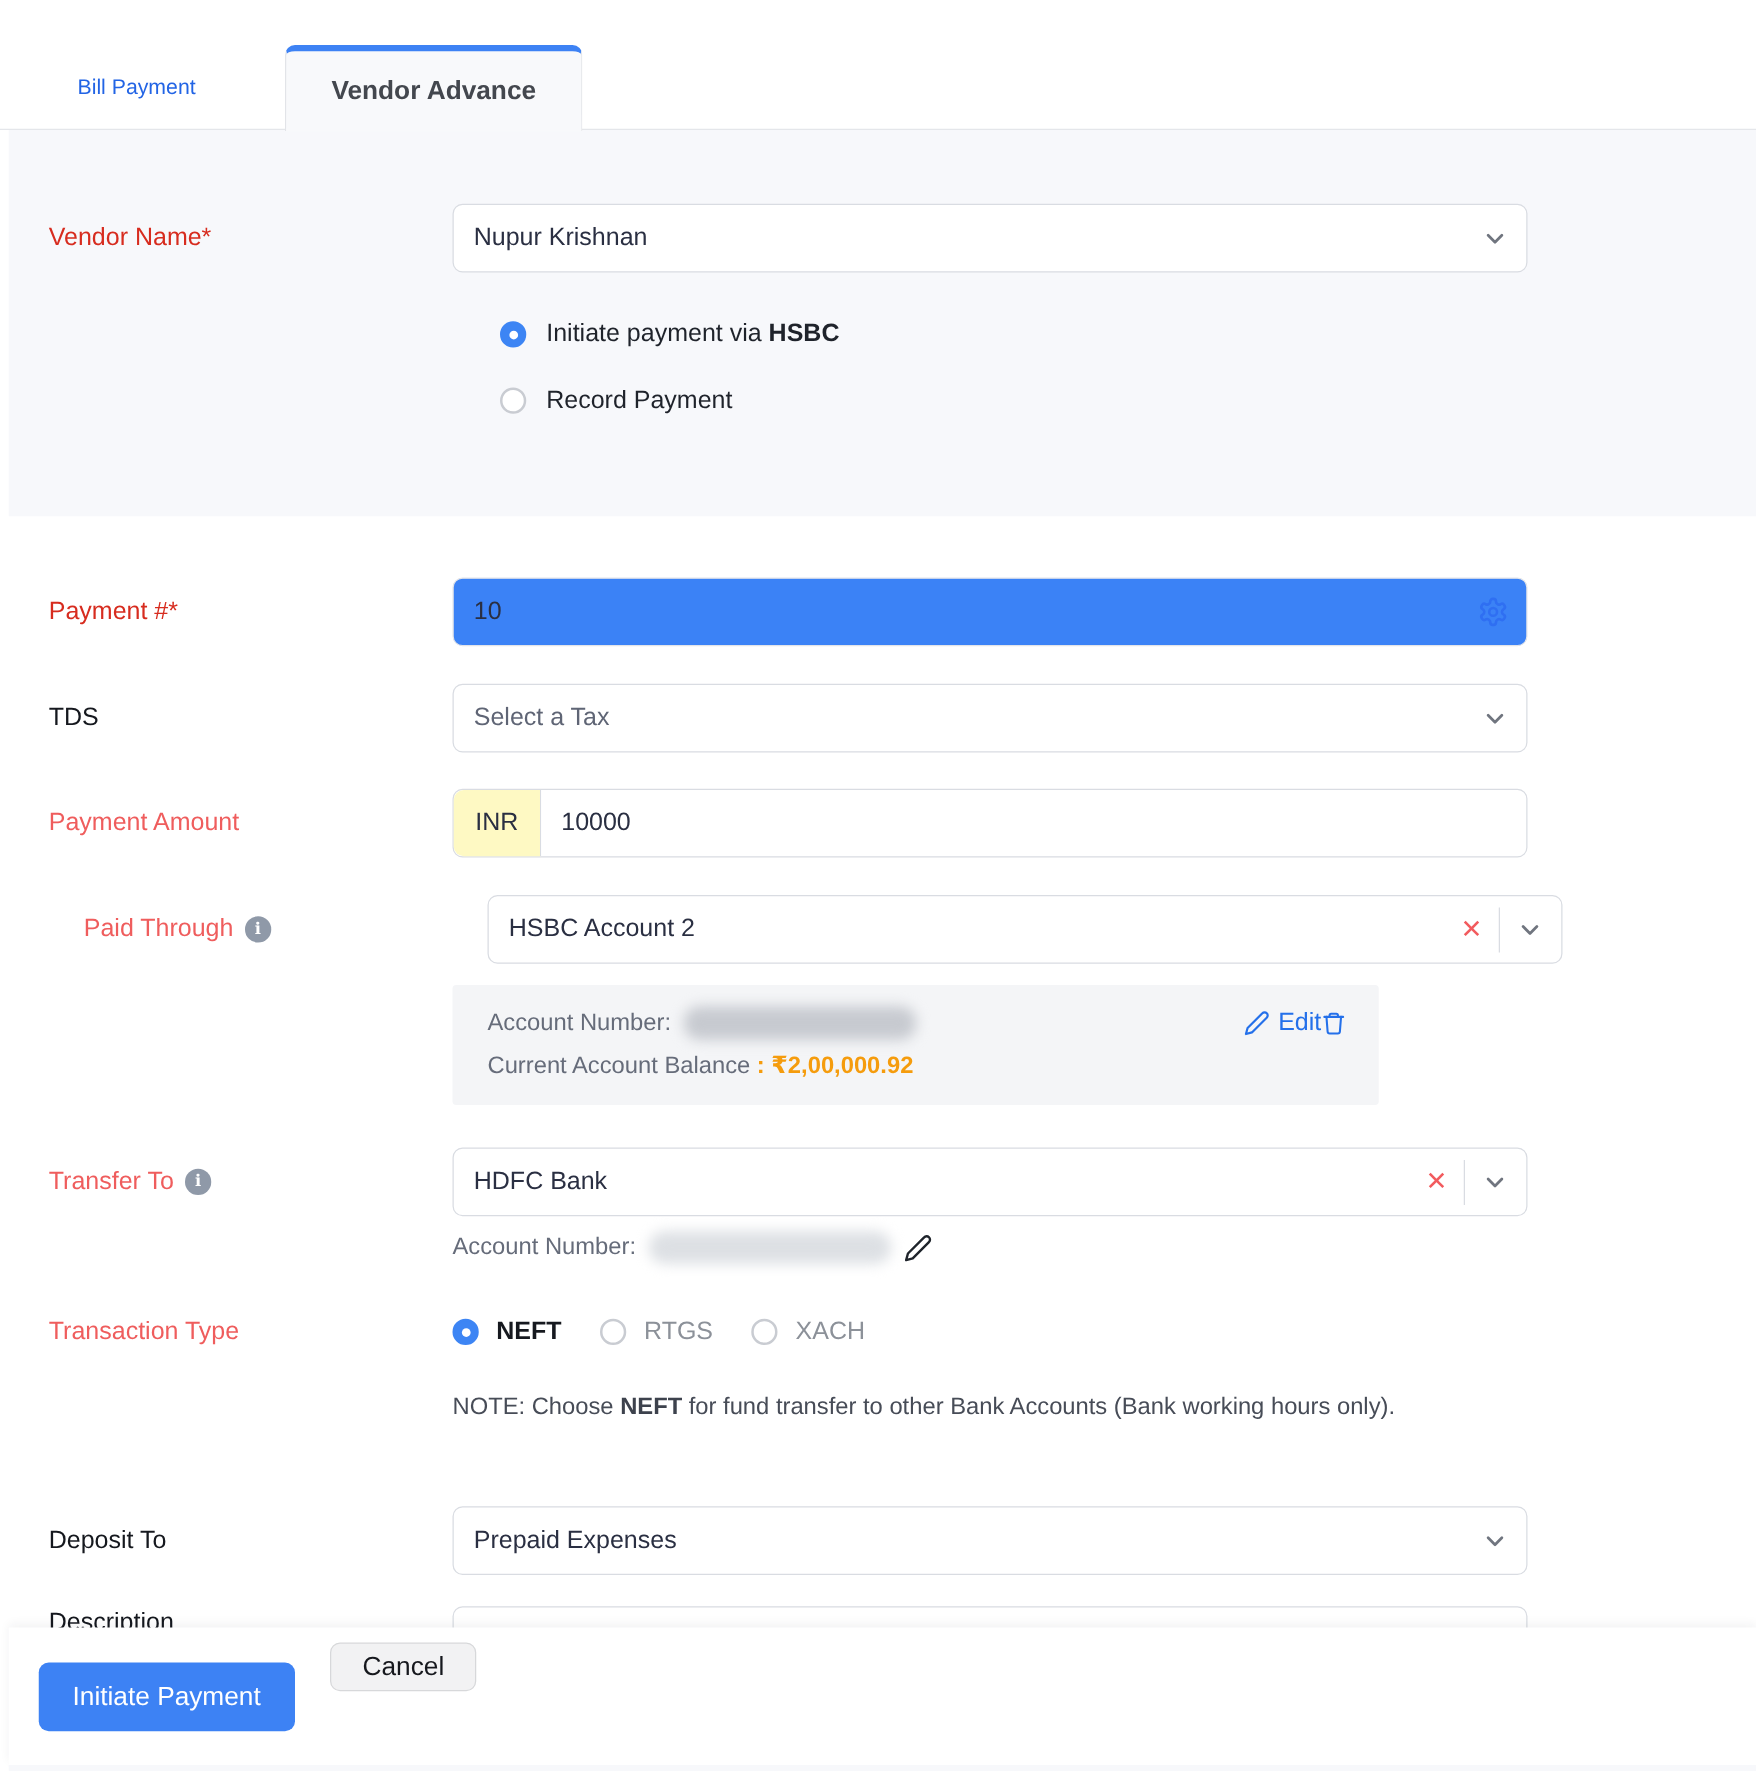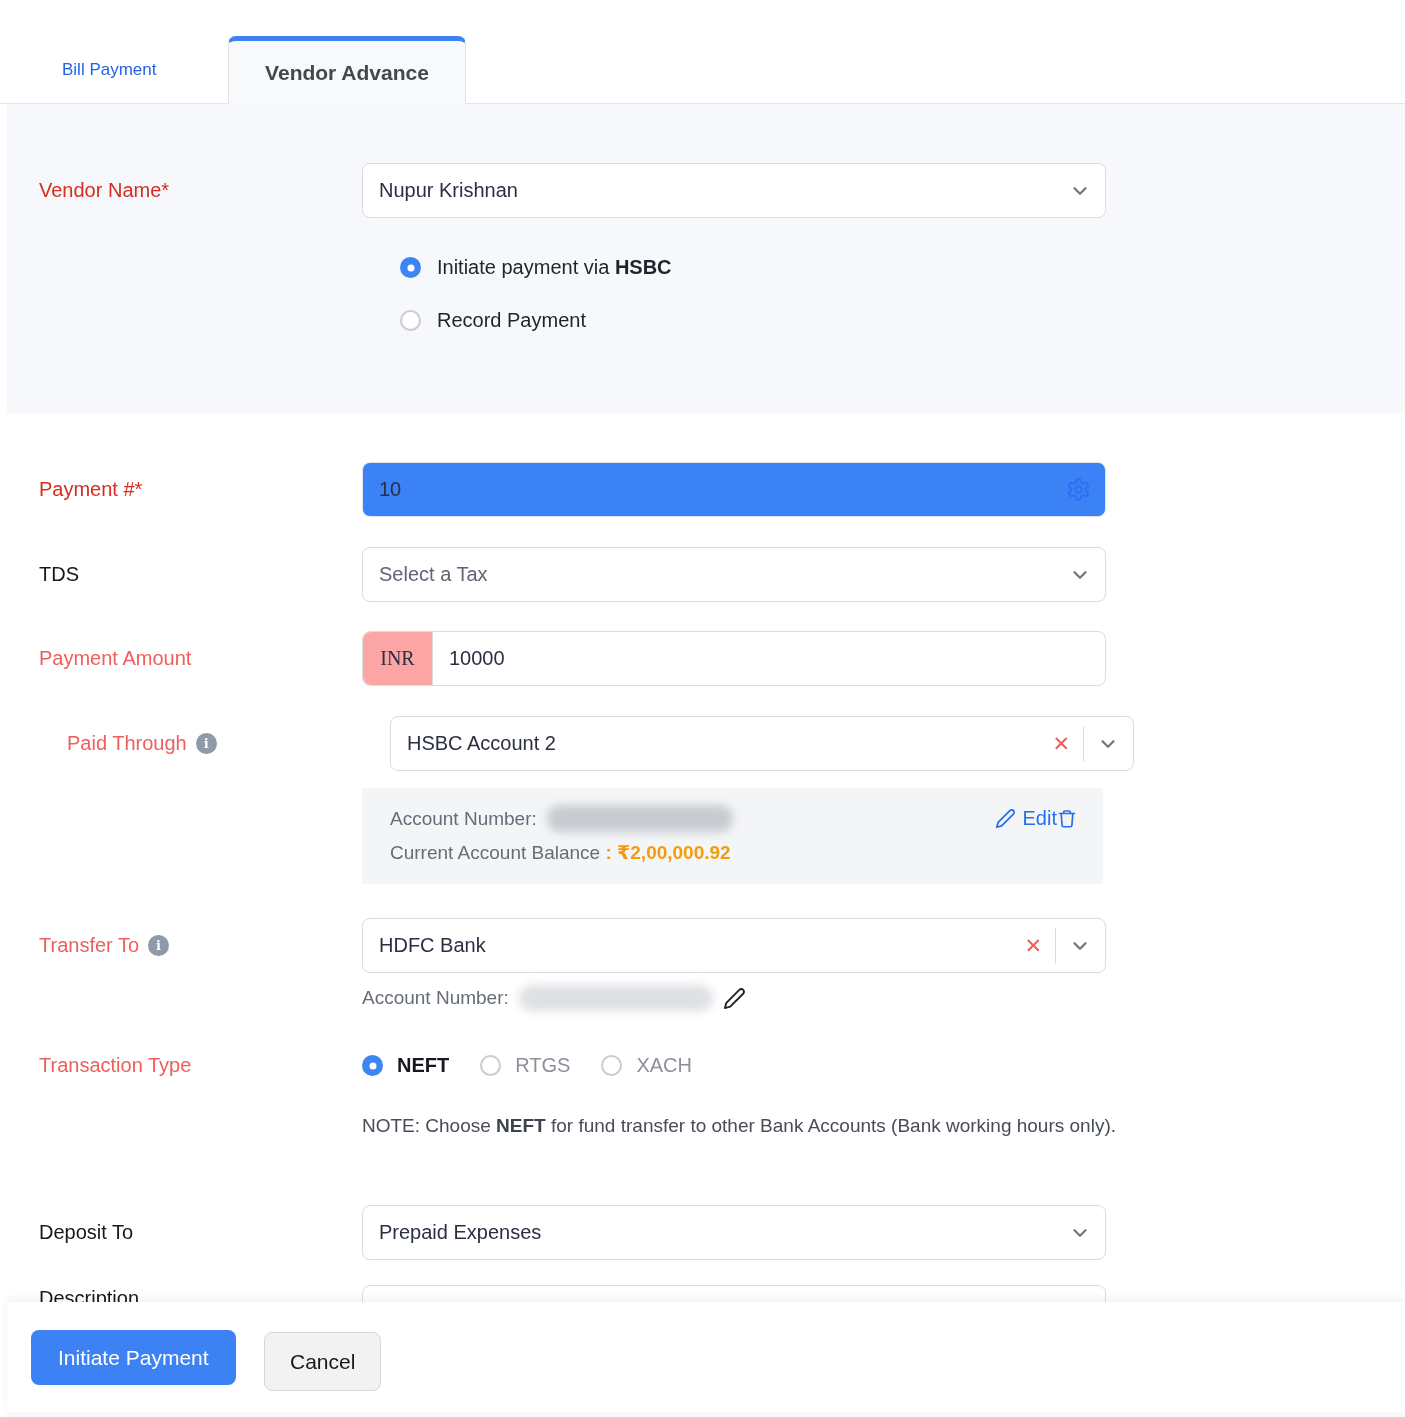--- a/index.html
+++ b/index.html
@@ -19,31 +19,31 @@
   .section-gray { margin-left:7px; height:309px; background:#f7f8fb; padding-top:59px; padding-left:32px; }
   .section-white { margin-left:7px; background:#ffffff; padding-left:32px; }
 
   .row { display:flex; align-items:center; }
   .lbl { width:323px; display:flex; align-items:center; gap:9px; font-size:20px; flex-shrink:0; }
   .lbl.req { color:#d72c1f; }
   .lbl.opt { color:#ef5d5d; }
   .lbl.plain { color:#15181e; }
   .ctl { width:744px; position:relative; }
 
-  .field { position:relative; width:744px; height:55px; background:#ffffff; border:1px solid #d9dce2;
+  .field { position:relative; width:860px; height:55px; background:#ffffff; border:1px solid #d9dce2;
     border-radius:8px; display:flex; align-items:center; font-size:20px; color:#2a2f42; }
   .field .val { padding-left:16px; }
   .field.gray { background:#3b82f6; border-color:#e2e4e9; }
   .field .right-ctrls { position:absolute; right:0; top:0; height:100%; display:flex; align-items:center; padding-right:14px; gap:13px; }
   .divider-v { width:1px; height:36px; background:#d9dce2; }
   .placeholder { color:#5f6575; }
   .x-clear { color:#f25b5e; font-size:21px; font-weight:600; line-height:1; cursor:pointer; }
   .chev { display:inline-flex; cursor:pointer; }
-  .currency-chip { width:70px; height:100%; background:#fca5a5; border-right:1px solid #d9dce2;
-    border-radius:8px 0 0 8px; display:flex; align-items:center; justify-content:center; color:#2a2f42; flex-shrink:0;font-family:Liberation Serif, serif; }
+  .currency-chip { width:70px; height:100%; background:#fef9c3; border-right:1px solid #d9dce2;
+    border-radius:8px 0 0 8px; display:flex; align-items:center; justify-content:center; color:#2a2f42; flex-shrink:0; }
 
   
   .radio-group { display:flex; align-items:center; gap:16px; }
   .radio { width:21px; height:21px; border-radius:50%; background:#ffffff; border:2px solid #c9ccd2; position:relative; flex-shrink:0; cursor:pointer; }
   .radio.sel { background:#3d85f4; border-color:#3d85f4; }
   .radio.sel::after { content:""; position:absolute; left:50%; top:50%; width:7px; height:7px;
     transform:translate(-50%,-50%); border-radius:50%; background:#ffffff; }
   .radio-label { font-size:20px; color:#1f232b; }
   .radio-label b { font-weight:700; }
 
@@ -73,21 +73,21 @@
   .tt-name { font-size:20px; font-weight:600; color:#16191f; }
   .tt-name.dis { font-weight:400; color:#8c9199; }
   .note-line { margin-left:323px; margin-top:38px; font-size:19px; color:#474c57; }
   .note-line b { font-weight:700; color:#3d424d; }
 
   
   .footer { position:absolute; left:7px; right:0; top:1302px; height:110px; background:#ffffff;
     box-shadow:0 -3px 8px rgba(30,35,45,0.06); z-index:5; }
   .btn-primary { position:absolute; left:24px; top:28px; height:55px; padding:0 27px; background:#3d82f4;
     border:none; border-radius:8px; color:#ffffff; font-size:21px; font-family:inherit; cursor:pointer; }
-  .btn-secondary { position:absolute; left:257px; top:30px; height:59px; padding:0 25px; background:#f2f2f3;
+  .btn-secondary { position:absolute; left:257px; top:12px; height:39px; padding:0 25px; background:#f2f2f3;
     border:1px solid #d7d8da; border-radius:8px; color:#16181d; font-size:21px; font-family:inherit; cursor:pointer;text-align:right; }
   .bottom-strip { position:absolute; left:7px; right:0; top:1412px; height:5px; background:#f7f8fb; z-index:6; }
 
   .icon-blue { color:#2470ea; }
   .icon-dark { color:#1f242b; }
   .gear-wrap { color:#2f6ff2; display:inline-flex; cursor:pointer; }
   svg { display:block; }
 </style>
 </head>
 <body>

